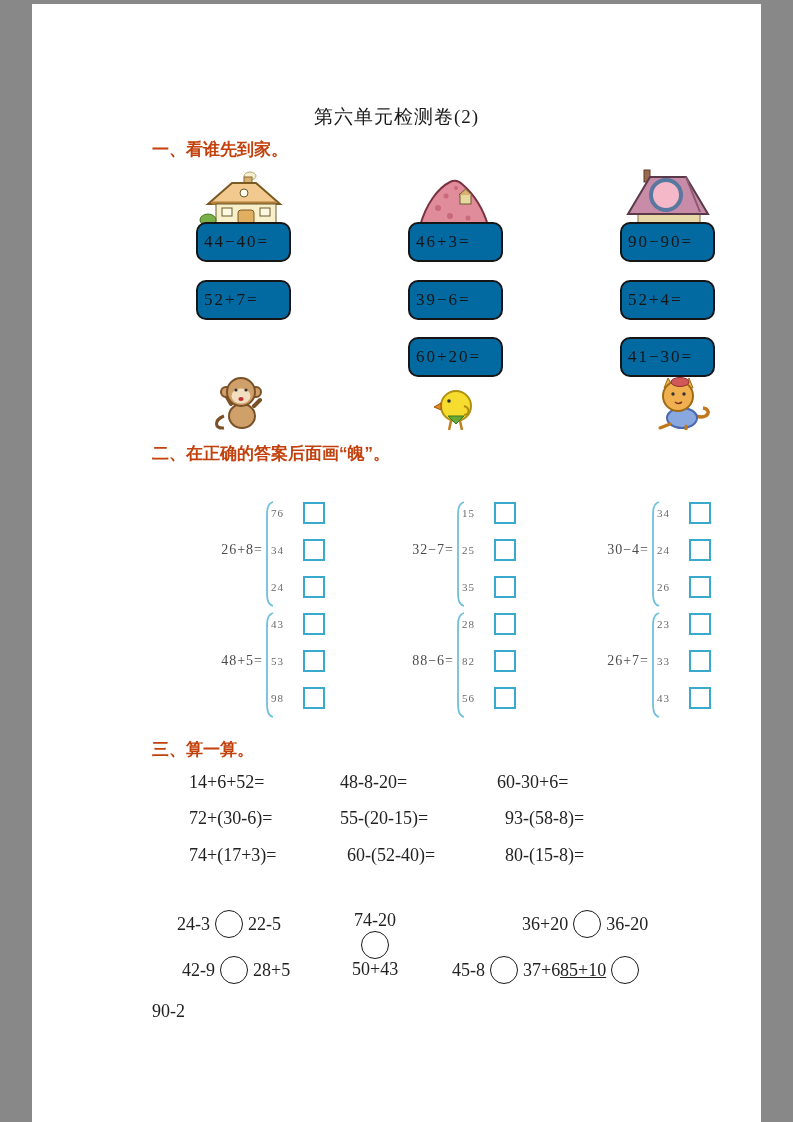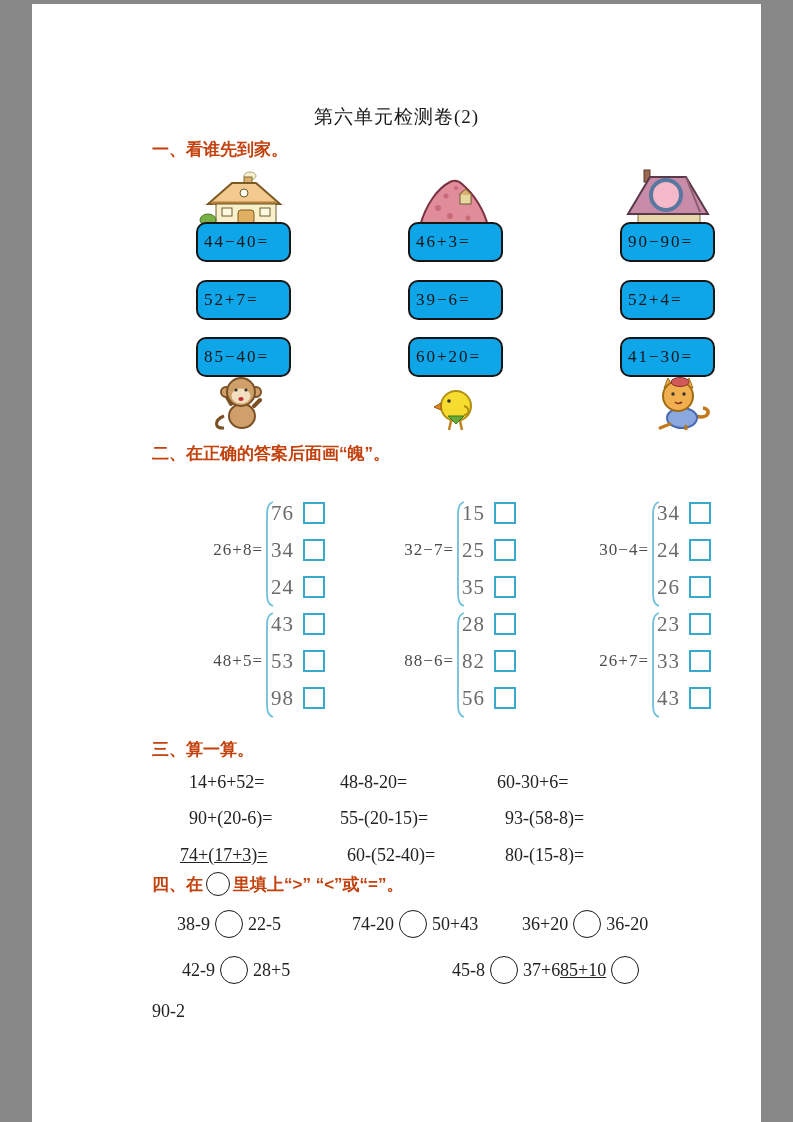--- a/index.html
+++ b/index.html
@@ -2,30 +2,30 @@
 <html><head>
 <meta charset="utf-8">
 <style>
   html,body{margin:0;padding:0;background:#888;}
   #page{position:relative;width:729px;height:1122px;background:#ffffff;margin:4px auto;overflow:hidden;
         font-family:"Liberation Serif","DejaVu Serif",serif;color:#1a1a1a;}
   .abs{position:absolute;}
   .title{width:100%;text-align:center;font-size:19px;letter-spacing:1px;}
   .heading{font-family:"Liberation Sans","DejaVu Sans",sans-serif;font-weight:bold;font-size:17px;color:#c2410c;}
   
-  .abox{width:95px;height:40px;border:2px solid #161616;border-radius:10px;background:#0ea5e9;
+  .abox{width:95px;height:40px;border:2px solid #161616;border-radius:10px;background:#0369a1;
         display:flex;align-items:center;padding-left:6px;box-sizing:border-box;}
   .eq1{font-size:17px;letter-spacing:2px;color:#161616;white-space:nowrap;}
   
   .grp{width:160px;height:108px;}
   .g-eq{position:absolute;left:0;top:37px;width:80px;height:26px;line-height:26px;text-align:right;
-        font-size:17px;letter-spacing:1px;color:#4c4c4c;white-space:nowrap;}
+        font-size:14px;letter-spacing:1px;color:#4c4c4c;white-space:nowrap;}
   .g-brk{position:absolute;left:80px;top:0;width:12px;height:108px;}
   .g-row{position:absolute;left:88px;width:72px;height:26px;}
-  .g-num{position:absolute;left:0;top:0;width:30px;line-height:25px;font-size:21px;color:#6a6a6a;letter-spacing:1px;}
+  .g-num{position:absolute;left:0;top:0;width:30px;line-height:25px;font-size:11px;color:#6a6a6a;letter-spacing:1px;}
   .chk{position:absolute;left:32px;top:1px;width:22px;height:22px;border:2px solid #3aa9ce;
        box-sizing:border-box;background:#fff;}
   
   .s3{font-size:18px;color:#222;white-space:nowrap;}
   
   .cmp{display:flex;align-items:center;font-size:18px;color:#222;white-space:nowrap;}
   .circle{width:26px;height:26px;border:1.6px solid #1a1a1a;border-radius:50%;margin:0 5px;background:#fff;flex:0 0 auto;}
   .hcirc{display:inline-block;width:22px;height:22px;border:1.6px solid #1a1a1a;border-radius:50%;
          vertical-align:-5px;margin:0 3px;}
   .hwrap{display:flex;align-items:center;}
@@ -70,23 +70,20 @@
     <circle cx="42" cy="27" r="15" fill="#f5b8c8" stroke="#5878a0" stroke-width="4"></circle>
     <path d="M62,9 L76,44" stroke="#8a5a70" stroke-width="2" fill="none"></path>
   </svg>
 
   <div class="abs abox" style="left:164px;top:218px;">
     <span class="eq1">44−40=</span>
     </div>
   <div class="abs abox" style="left:164px;top:276px;">
     <span class="eq1">52+7=</span>
     </div>
-  <div class="abs abox" style="left:164px;top:333px;">
-    <span class="eq1">85−40=</span>
-    </div>
 
   <div class="abs abox" style="left:376px;top:218px;">
     <span class="eq1">46+3=</span>
     </div>
   <div class="abs abox" style="left:376px;top:276px;">
     <span class="eq1">39−6=</span>
     </div>
   <div class="abs abox" style="left:376px;top:333px;">
     <span class="eq1">60+20=</span>
     </div>
@@ -252,40 +249,35 @@
         <span class="chk"></span>
       </div>
   </div>
 
   <div class="abs heading" style="left:120px;top:734px;">三、算一算。</div>
 
   <span class="abs s3" style="left:157px;top:768px;">14+6+52=</span>
   <span class="abs s3" style="left:308px;top:768px;">48-8-20=</span>
   <span class="abs s3" style="left:465px;top:768px;">60-30+6=</span>
 
-  <span class="abs s3" style="left:157px;top:804px;">90+(20-6)=</span>
+  <span class="abs s3" style="left:157px;top:804px;">72+(30-6)=</span>
   <span class="abs s3" style="left:308px;top:804px;">55-(20-15)=</span>
   <span class="abs s3" style="left:473px;top:804px;">93-(58-8)=</span>
 
-  <span class="abs s3" style="left:148px;top:841px;text-decoration:underline;">74+(17+3)=</span>
+  <span class="abs s3" style="left:157px;top:841px;">74+(17+3)=</span>
   <span class="abs s3" style="left:315px;top:841px;">60-(52-40)=</span>
   <span class="abs s3" style="left:473px;top:841px;">80-(15-8)=</span>
 
-  <div class="abs heading hwrap" style="left:120px;top:868px;">
-    <span>四、在</span>
-      <span class="hcirc"></span>
-      <span>里填上“&gt;” “&lt;”或“=”。</span>
-  </div>
 
   <div class="abs cmp" style="left:145px;top:906px;">
-    <span>38-9</span>
+    <span>24-3</span>
     <span class="circle"></span>
     <span>22-5</span>
   </div>
-  <div class="abs cmp" style="left:320px;top:906px;">
+  <div class="abs cmp" style="left:320px;top:906px;flex-direction:column;">
     <span>74-20</span>
     <span class="circle"></span>
     <span>50+43</span>
   </div>
   <div class="abs cmp" style="left:490px;top:906px;">
     <span>36+20</span>
     <span class="circle"></span>
     <span>36-20</span>
   </div>
 

